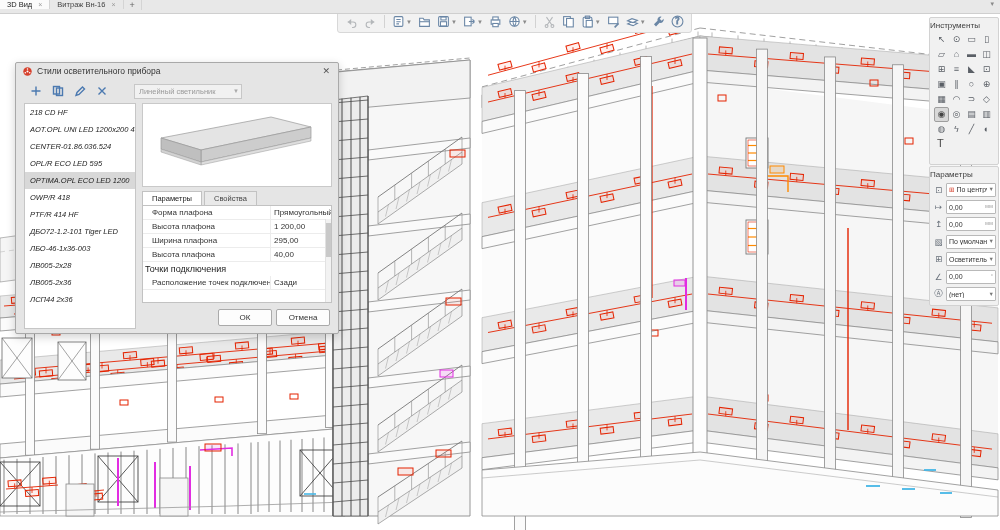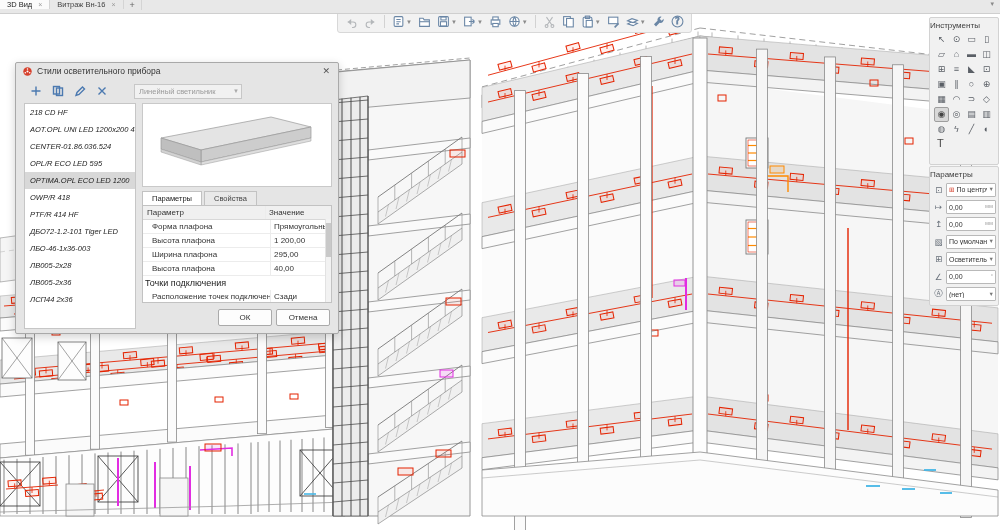--- a/index.html
+++ b/index.html
@@ -997,24 +997,20 @@
         <polygon points="58,58 168,34 168,37 58,61" fill="#dedede" stroke="#9a9a9a" stroke-width="0.5"></polygon>
         <polygon points="18,45 58,58 58,61 18,48" fill="#d2d2d2" stroke="#9a9a9a" stroke-width="0.5"></polygon>
       </svg>
     </div>
     <div class="dtabs">
       <div class="dtab active">Параметры</div>
       <div class="dtab">Свойства</div>
     </div>
     <div class="dtablewrap">
       <div id="paramTable">
-          <div class="trow head">
-            <div class="c1">Параметр</div>
-            <div class="c2">Значение</div>
-          </div>
           <div class="trow data">
             <div class="c1">Форма плафона</div>
             <div class="c2">Прямоугольный</div>
           </div>
           <div class="trow data">
             <div class="c1">Высота плафона</div>
             <div class="c2">1 200,00</div>
           </div>
           <div class="trow data">
             <div class="c1">Ширина плафона</div>

